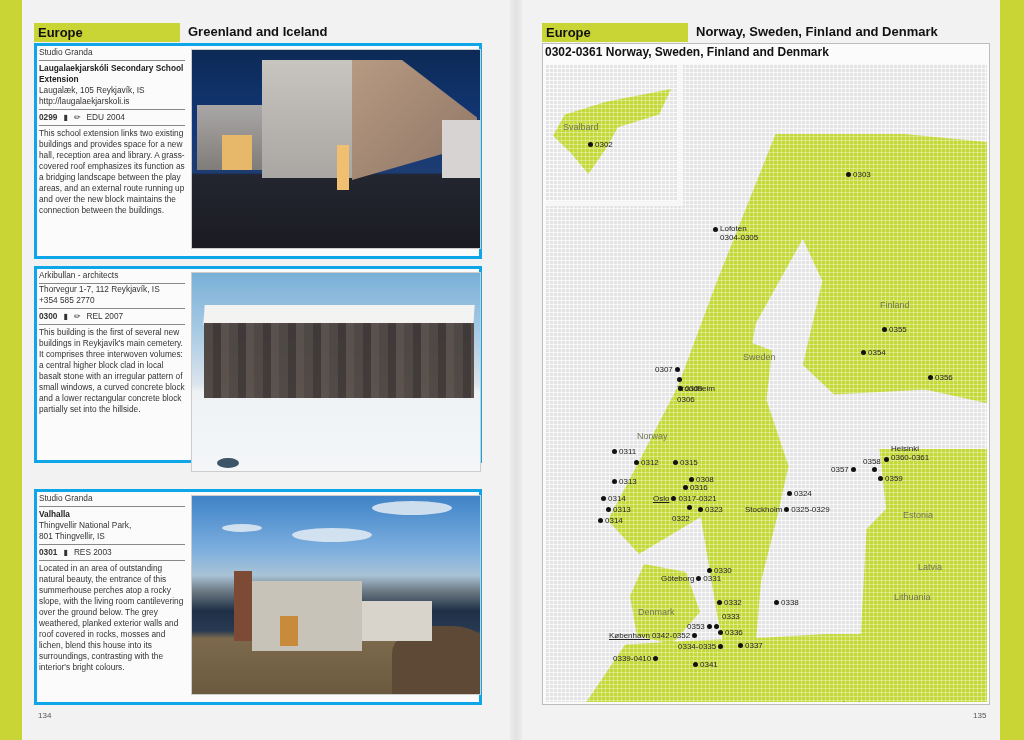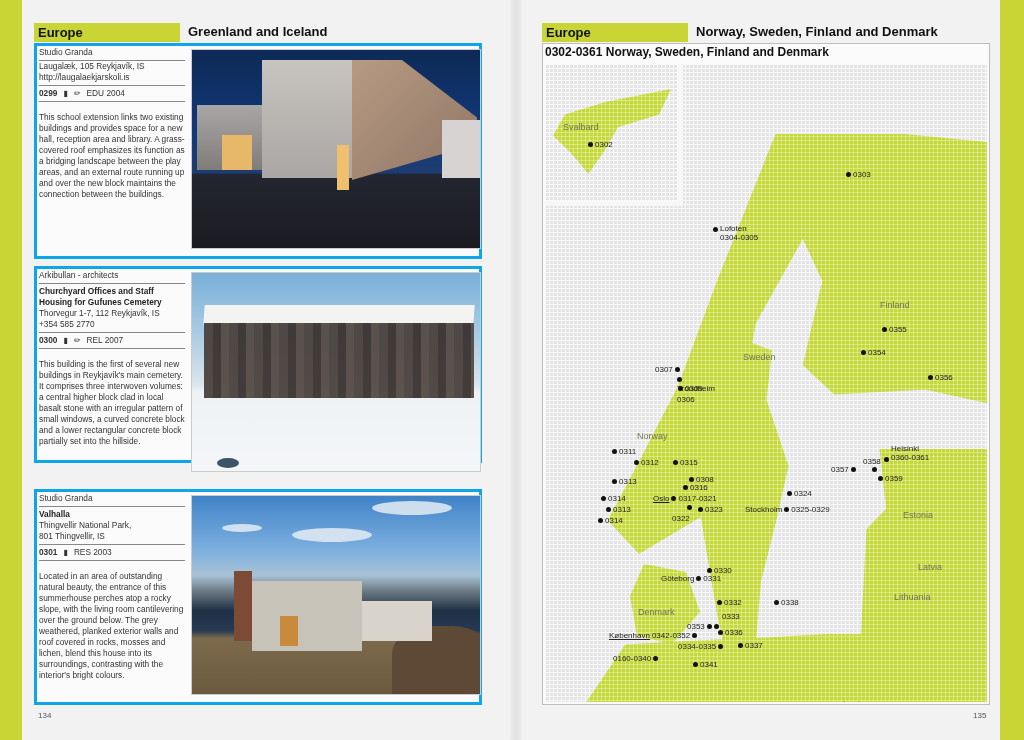--- a/index.html
+++ b/index.html
@@ -19,21 +19,21 @@
   .lp-title { position: absolute; left: 188px; top: 24px; font-weight: bold; font-size: 13px; color: #111; }
 
   .entry { position: absolute; left: 34px; width: 448px; background: #fbfbfb; border: 3px solid #0ea5e9; }
   .entry .text { position: absolute; left: 0; top: 0; width: 150px; padding: 0 2px; font-size: 8.3px; line-height: 11px; color: #333; }
   .entry .arch { padding: 1px 0 2px; border-bottom: 1px solid #888; }
   .entry .name { font-weight: bold; padding-top: 2px; color: #222; }
   .entry .addr { padding-bottom: 2px; border-bottom: 1px solid #888; }
   .entry .meta { padding: 2px 0; border-bottom: 1px solid #888; display: flex; gap: 6px; align-items: center; }
   .entry .meta .num { font-weight: bold; }
   .entry .meta .ico { display: inline-block; font-size: 8px; }
-  .entry .desc { padding-top: 2px; margin-top: 8px; }
+  .entry .desc { padding-top: 2px; }
   .entry .photo { position: absolute; left: 154px; top: 3px; width: 290px; border: 1px solid #ccc; }
 
   .photo1 { height: 200px; background:
       linear-gradient(180deg, rgba(0,0,0,0) 0%, rgba(0,0,0,0) 62%, #232530 63%, #1b1c22 100%),
       linear-gradient(180deg, #0d2a55 0%, #12387a 40%, #1c3c72 60%); position: relative; overflow: hidden; }
   .photo1 .bld-a { position: absolute; left: 70px; top: 10px; width: 95px; height: 118px; background: linear-gradient(180deg,#c8c4c0,#a9a6a3); }
   .photo1 .bld-b { position: absolute; left: 160px; top: 10px; width: 125px; height: 120px; background: linear-gradient(135deg,#b79a82,#8e7565); clip-path: polygon(0 0, 40% 0, 100% 48%, 100% 70%, 0 100%); }
   .photo1 .bld-c { position: absolute; left: 5px; top: 55px; width: 65px; height: 65px; background: linear-gradient(180deg,#a9a7a6,#807c79); }
   .photo1 .glow { position: absolute; left: 30px; top: 85px; width: 30px; height: 35px; background: #e8b86a; }
   .photo1 .door { position: absolute; left: 145px; top: 95px; width: 12px; height: 45px; background: #f0c070; }
@@ -90,20 +90,21 @@
 <div class="edge-left"></div>
 <div class="edge-right"></div>
 <div class="gutter"></div>
 
 <div class="lp-region">Europe</div>
 <div class="lp-title">Greenland and Iceland</div>
 
 <div class="entry" style="top:43px;height:216px;">
   <div class="text">
     <div class="arch">Studio Granda</div>
+    <div class="name">Laugalaekjarskóli Secondary School Extension</div>
     <div>Laugalæk, 105 Reykjavík, IS</div>
     <div class="addr">http://laugalaekjarskoli.is</div>
     <div class="meta">
       <span class="num">0299</span>
       <span class="ico">▮</span>
       <span class="ico">✏</span>
       <span>EDU 2004</span>
     </div>
     <div class="desc">This school extension links two existing buildings and provides space for a new hall, reception area and library. A grass-covered roof emphasizes its function as a bridging landscape between the play areas, and an external route running up and over the new block maintains the connection between the buildings.</div>
   </div>
@@ -113,21 +114,20 @@
       <div class="bld-b"></div>
       <div class="wing"></div>
       <div class="glow"></div>
       <div class="door"></div>
   </div>
 </div>
 
 <div class="entry" style="top:266px;height:197px;">
   <div class="text">
     <div class="arch">Arkibullan - architects</div>
-    <div class="name">Churchyard Offices and Staff Housing for Gufunes Cemetery</div>
     <div>Thorvegur 1-7, 112 Reykjavík, IS</div>
     <div class="addr">+354 585 2770</div>
     <div class="meta">
       <span class="num">0300</span>
       <span class="ico">▮</span>
       <span class="ico">✏</span>
       <span>REL 2007</span>
     </div>
     <div class="desc">This building is the first of several new buildings in Reykjavík's main cemetery. It comprises three interwoven volumes: a central higher block clad in local basalt stone with an irregular pattern of small windows, a curved concrete block and a lower rectangular concrete block partially set into the hillside.</div>
   </div>
@@ -357,21 +357,21 @@
       </div>
     <div class="pin" style="left:133px;top:578px;">
         <span>0334-0335</span>
         <span class="dot"></span>
       </div>
     <div class="pin" style="left:193px;top:577px;flex-direction:row;align-items:center;">
         <span class="dot"></span>
         <span>0337</span>
       </div>
     <div class="pin" style="left:68px;top:590px;">
-        <span>0160-0340</span>
+        <span>0339-0410</span>
         <span class="dot"></span>
       </div>
     <div class="pin" style="left:148px;top:596px;">
         <span class="dot"></span>
         <span>0341</span>
       </div>
   </div>
 </div>
 
 <div class="pagenum-r">135</div>

